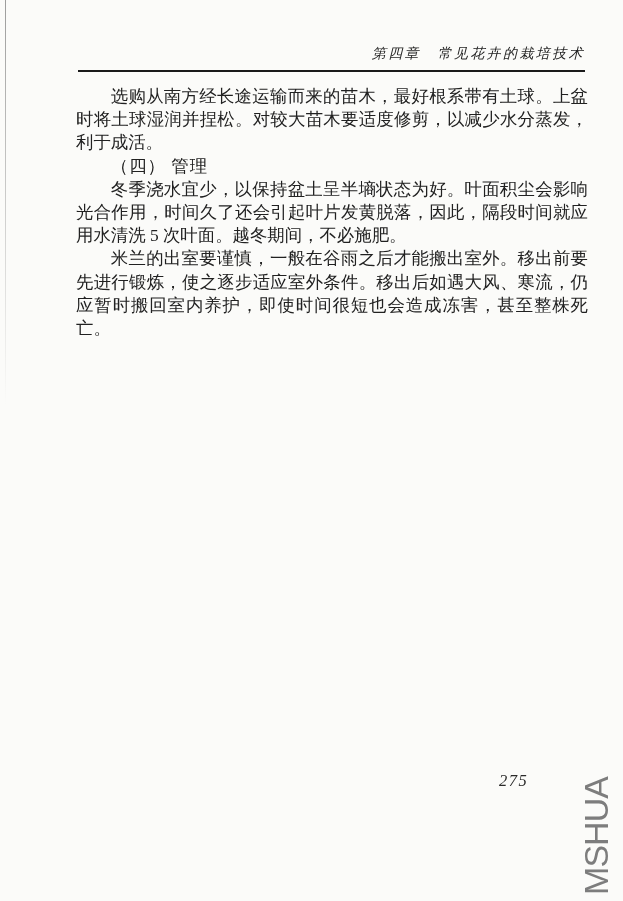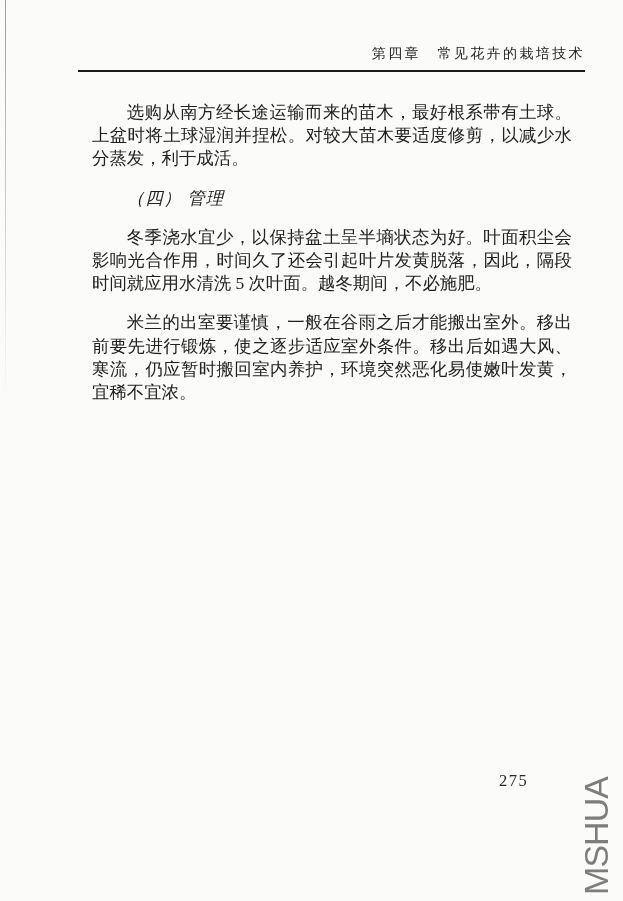--- a/index.html
+++ b/index.html
@@ -23,20 +23,21 @@
     width: 1px;
     height: 45%;
     background: linear-gradient(to bottom, rgba(80,80,80,0.55), rgba(80,80,80,0.0));
   }
   .running-header {
     position: absolute;
     top: 45px;
     right: 38px;
     font-size: 14px;
     letter-spacing: 2.4px;
+    font-style: italic;
     color: #242424;
     white-space: nowrap;
   }
   .header-rule {
     position: absolute;
     top: 70px;
     left: 78px;
     right: 38px;
     height: 2px;
     background: #1a1a1a;
@@ -46,34 +47,34 @@
     top: 85px;
     left: 76px;
     width: 512px;
     font-size: 17.4px;
     line-height: 23.2px;
     text-align: justify;
     text-justify: inter-ideograph;
     color: #212121;
   }
   .para {
-    margin: 16px;
+    margin: 0;
     text-indent: 2em;
   }
   .para.heading {
-    font-style: italic;
     letter-spacing: 1px;
   }
   .page-number {
     position: absolute;
     top: 771px;
     left: 499px;
     font-size: 16.5px;
     letter-spacing: 1.5px;
     color: #2a2a2a;
+    font-style: italic;
   }
   .watermark-box {
     position: absolute;
     left: 566px;
     top: 756px;
     width: 60px;
     height: 160px;
   }
   .watermark-text {
     position: absolute;
@@ -91,19 +92,19 @@
 <body>
 
 <div class="page">
   <div class="edge-line"></div>
   <div class="running-header">第四章　常见花卉的栽培技术</div>
   <div class="header-rule"></div>
   <div class="body-text">
       <div class="para">选购从南方经长途运输而来的苗木，最好根系带有土球。上盆时将土球湿润并捏松。对较大苗木要适度修剪，以减少水分蒸发，利于成活。</div>
       <div class="para heading">（四） 管理</div>
       <div class="para">冬季浇水宜少，以保持盆土呈半墒状态为好。叶面积尘会影响光合作用，时间久了还会引起叶片发黄脱落，因此，隔段时间就应用水清洗 5 次叶面。越冬期间，不必施肥。</div>
-      <div class="para">米兰的出室要谨慎，一般在谷雨之后才能搬出室外。移出前要先进行锻炼，使之逐步适应室外条件。移出后如遇大风、寒流，仍应暂时搬回室内养护，环境突然恶化易使嫩叶发黄，宜稀不宜浓。</div>
+      <div class="para">米兰的出室要谨慎，一般在谷雨之后才能搬出室外。移出前要先进行锻炼，使之逐步适应室外条件。移出后如遇大风、寒流，仍应暂时搬回室内养护，即使时间很短也会造成冻害，甚至整株死亡。</div>
     </div>
   <div class="page-number">275</div>
   <div class="watermark-box">
     <span class="watermark-text">MSHUA</span>
   </div>
 </div>
 
 </body></html>

